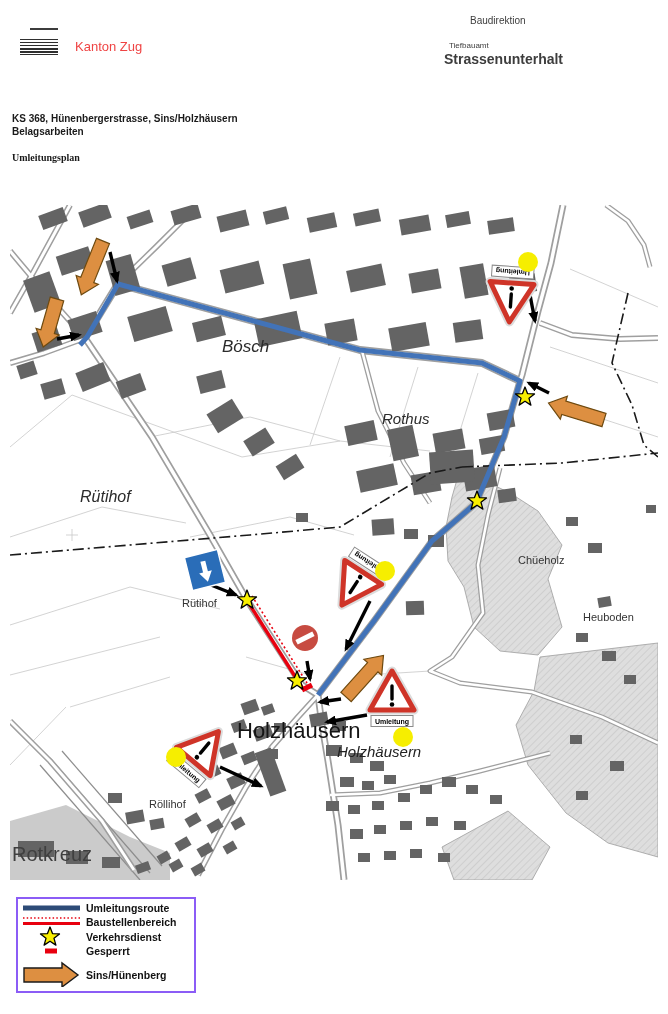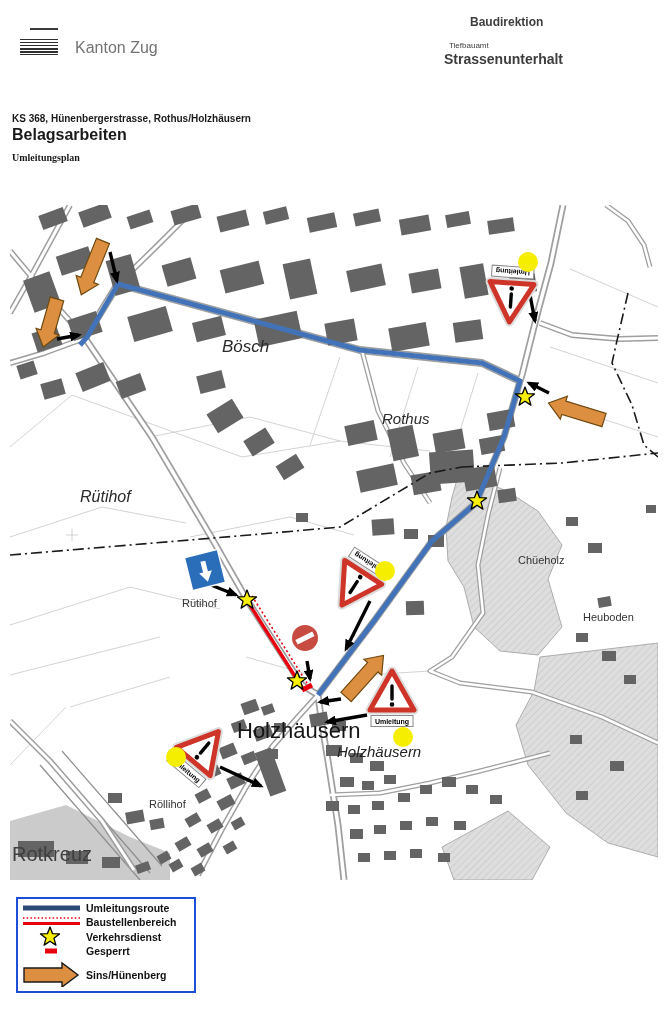--- a/index.html
+++ b/index.html
@@ -5,49 +5,49 @@
   html,body{margin:0;padding:0;background:#ffffff;}
   #page{
     position:relative;width:668px;height:1014px;background:#ffffff;overflow:hidden;
     font-family:"Liberation Sans","DejaVu Sans",sans-serif;color:#1a1a1a;
   }
   
   #logo{position:absolute;left:20px;top:28px;width:40px;}
   #logo .tline{width:28px;height:1.5px;background:#3c3c3c;margin-left:10px;}
   #logo .stripes{margin-top:9px;width:38px;height:16px;
     background:repeating-linear-gradient(#2f2f2f 0 1.3px,#ffffff 1.3px 3.1px);}
-  #canton-name{position:absolute;left:75px;top:39px;font-size:16px;color:#737373;}
-  #dept{position:absolute;left:470px;top:15px;font-size:12px;font-weight:bold;color:#3d3d3d;}
+  #canton-name{position:absolute;left:75px;top:39px;font-size:13px;color:#ef4444;}
+  #dept{position:absolute;left:470px;top:15px;font-size:10px;font-weight:normal;color:#3d3d3d;}
   #office1{position:absolute;left:449px;top:41px;font-size:8px;color:#3d3d3d;}
   #office2{position:absolute;left:444px;top:51px;font-size:14px;color:#3d3d3d;font-weight:bold;}
   
   #title1{position:absolute;left:12px;top:113px;font-size:10px;font-weight:bold;}
-  #title2{position:absolute;left:12px;top:126px;font-size:16px;font-weight:bold;}
+  #title2{position:absolute;left:12px;top:126px;font-size:10px;font-weight:bold;}
   #subtitle{position:absolute;left:12px;top:152px;font-size:10px;font-weight:bold;font-family:Liberation Serif, serif;}
   
   #map-wrap{position:absolute;left:10px;top:205px;width:648px;height:675px;}
   
   #legend-box{position:absolute;left:16px;top:897px;width:176px;height:92px;
-    border:2px solid #1d4ed8;background:#fff;}
+    border:2px solid #8b5cf6;background:#fff;}
 </style>
 </head>
 <body>
 
 <div id="page">
 
   <div id="logo">
     <div class="tline"></div>
     <div class="stripes"></div>
   </div>
   <div id="canton-name">Kanton Zug</div>
   <div id="dept">Baudirektion</div>
   <div id="office1">Tiefbauamt</div>
   <div id="office2">Strassenunterhalt</div>
 
-  <div id="title1">KS 368, Hünenbergerstrasse, Rothus/Holzhäusern</div>
+  <div id="title1">KS 368, Hünenbergerstrasse, Sins/Holzhäusern</div>
   <div id="title2">Belagsarbeiten</div>
   <div id="subtitle">Umleitungsplan</div>
 
   <div id="map-wrap">
     <svg id="map-svg" width="648" height="675" viewBox="0 0 648 675">
         <defs>
           <pattern id="hatch" width="5" height="5" patternUnits="userSpaceOnUse" patternTransform="rotate(45)">
             <rect x="0" y="0" width="5" height="5" fill="#dedede"></rect>
             <line x1="0" y1="0" x2="0" y2="5" stroke="#c3c3c3" stroke-width="1.2"></line>
           </pattern>

